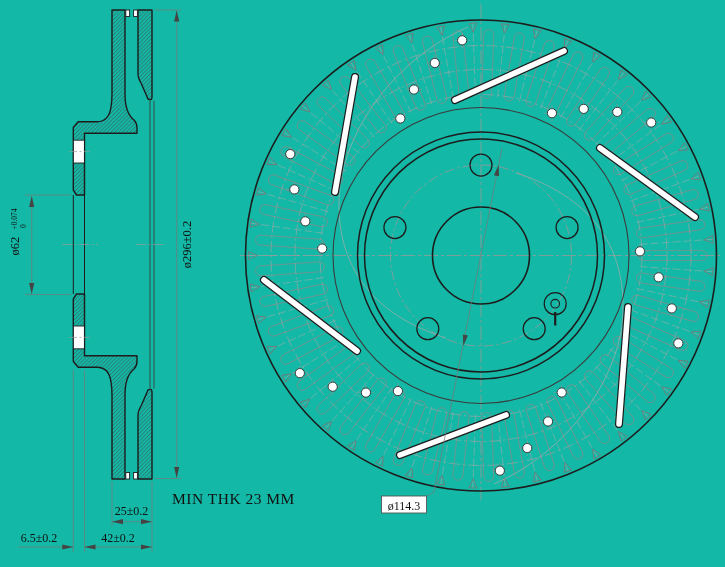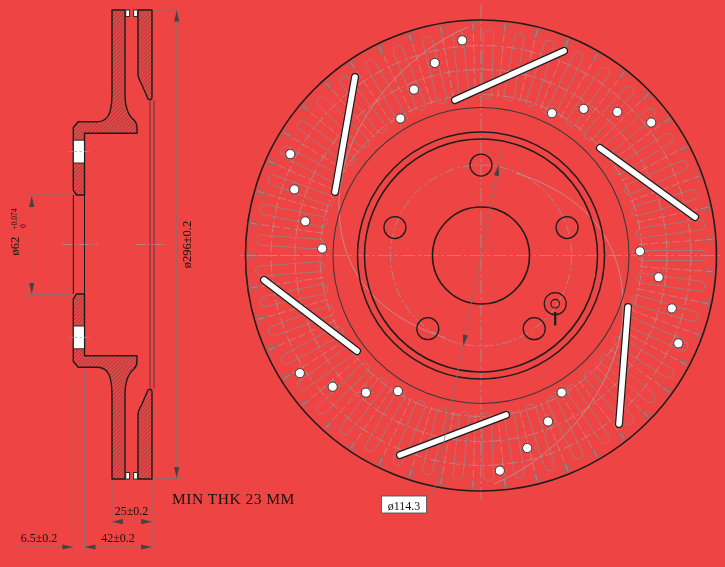--- a/index.html
+++ b/index.html
@@ -1,16 +1,16 @@
 <!DOCTYPE html>
 <html><head>
 <meta charset="utf-8">
 <style>
   html,body{margin:0;padding:0;background:#fff;}
-  #stage{position:relative;width:725px;height:567px;background:#ef4444;overflow:hidden;
+  #stage{position:relative;width:725px;height:567px;background:#14b8a6;overflow:hidden;
          font-family:"Liberation Serif", serif;}
   svg{display:block}
   text{fill:#111;font-family:"Liberation Serif", serif;}
 </style>
 </head>
 <body>
 
 <div id="stage">
 <svg id="dwg" width="725" height="567" viewBox="0 0 725 567">
   <defs>

